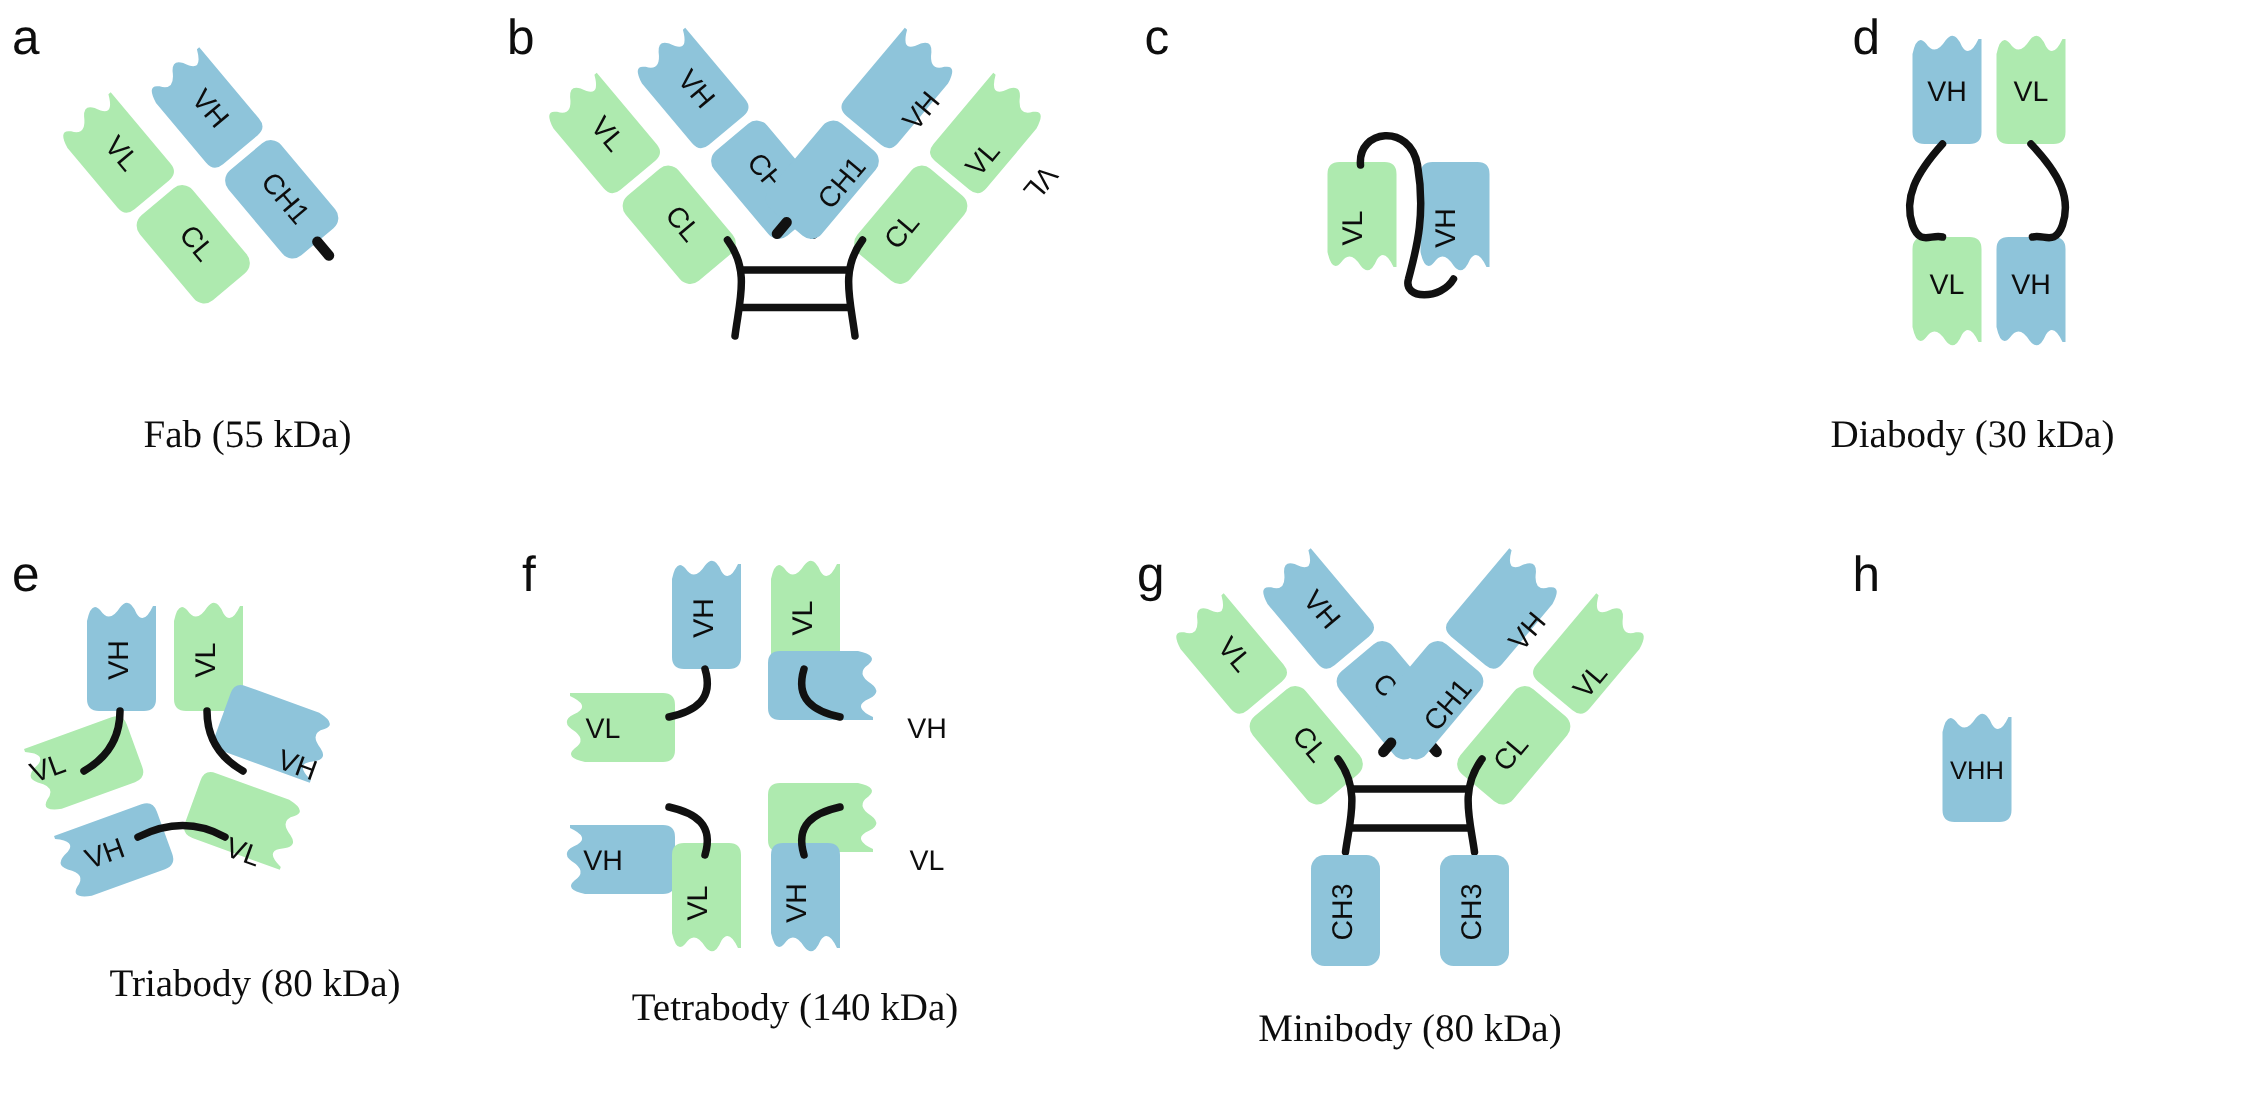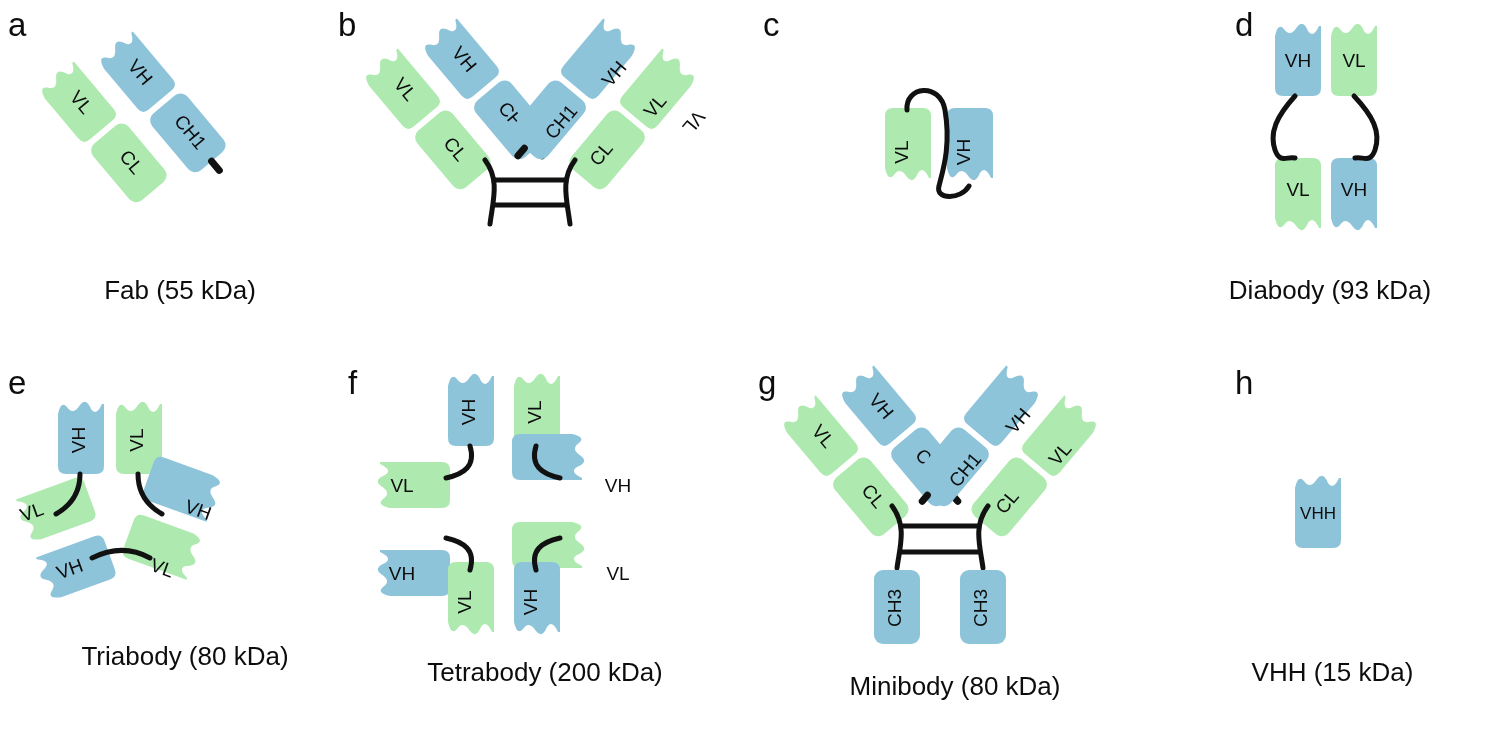--- a/index.html
+++ b/index.html
@@ -20,22 +20,21 @@
     color:#0d0d0d;
     line-height:1;
     font-family:"Liberation Sans","DejaVu Sans",sans-serif;
   }
   .caption{
     position:absolute;
     font-size:26px;
     color:#0d0d0d;
     white-space:nowrap;
     text-align:center;
-    font-family:Liberation Sans, sans-serif;
-    margin-left:15px;
+    font-family:Liberation Serif, serif;
   }
   .caption sub{font-size:17px;vertical-align:baseline;position:relative;top:6px;}
   svg{display:block;overflow:visible;}
   text{
     font-family:"Liberation Sans","DejaVu Sans",sans-serif;
     fill:#0d0d0d;
     font-size:19px;
   }
   .dom-label{font-size:19px;}
   .dom-label-sm{font-size:17px;}
@@ -180,21 +179,21 @@
       <text class="dom-label" x="163" y="196" text-anchor="middle">VL</text>
 
       <g transform="translate(196,232) scale(1,-1)">
         <use href="#vdom" fill="#8ec4da"></use>
       </g>
       <text class="dom-label" x="219" y="196" text-anchor="middle">VH</text>
 
       <path d="M160,96 C142,116 134,132 140,150 C145,164 152,156 160,158" stroke="#111" stroke-width="5" fill="none" stroke-linecap="round"></path>
       <path d="M219,96 C238,116 246,132 240,150 C235,164 228,156 220,158" stroke="#111" stroke-width="5" fill="none" stroke-linecap="round"></path>
     </svg>
-    <div class="caption" style="left:0;top:275px;width:360px;">Diabody (93 kDa)</div>
+    <div class="caption" style="left:0;top:275px;width:360px;">Diabody (30 kDa)</div>
   </div>
 
   <div class="panel" style="left:0;top:362px;width:340px;height:374px;">
     <div class="panel-letter" style="left:8px;top:4px;">e</div>
     <svg width="340" height="290" viewBox="0 0 340 290">
 
       <g transform="translate(58,38)">
         <use href="#vdom" fill="#8ec4da"></use>
         <text class="dom-label" x="23" y="44" text-anchor="middle" transform="rotate(-90 23 40)">VH</text>
       </g>
@@ -268,21 +267,21 @@
       <g transform="translate(174,274) scale(1,-1)">
         <use href="#vdom" fill="#8ec4da"></use>
       </g>
       <text class="dom-label" x="197" y="240" text-anchor="middle" transform="rotate(-90 197 240)">VH</text>
 
       <path d="M130,84 C136,104 124,112 106,116" stroke="#111" stroke-width="5" fill="none" stroke-linecap="round"></path>
       <path d="M196,84 C190,104 202,112 220,116" stroke="#111" stroke-width="5" fill="none" stroke-linecap="round"></path>
       <path d="M106,176 C124,180 136,188 130,208" stroke="#111" stroke-width="5" fill="none" stroke-linecap="round"></path>
       <path d="M220,176 C202,180 190,188 196,208" stroke="#111" stroke-width="5" fill="none" stroke-linecap="round"></path>
     </svg>
-    <div class="caption" style="left:0;top:295px;width:380px;">Tetrabody (200 kDa)</div>
+    <div class="caption" style="left:0;top:295px;width:380px;">Tetrabody (140 kDa)</div>
   </div>
 
   <div class="panel" style="left:740px;top:362px;width:400px;height:374px;">
     <div class="panel-letter" style="left:18px;top:4px;">g</div>
     <svg width="400" height="290" viewBox="0 0 400 290">
 
       <g transform="translate(38,60) rotate(-40)">
         <g>
           <use href="#vdom" fill="#aeeaaf"></use>
           <text class="dom-label" x="23" y="44" text-anchor="middle" transform="rotate(90 23 40)">VL</text>
@@ -345,16 +344,15 @@
   </div>
 
   <div class="panel" style="left:1140px;top:362px;width:355px;height:374px;">
     <div class="panel-letter" style="left:95px;top:4px;">h</div>
     <svg width="355" height="290" viewBox="0 0 355 290">
       <g transform="translate(155,112)">
         <use href="#vdom" fill="#8ec4da"></use>
         <text class="dom-label-sm" x="23" y="45" text-anchor="middle">VHH</text>
       </g>
     </svg>
-    <div class="caption" style="left:0;top:295px;width:355px;">VHH (15 kDa)</div>
   </div>
 
 </div>
 
 </body></html>

